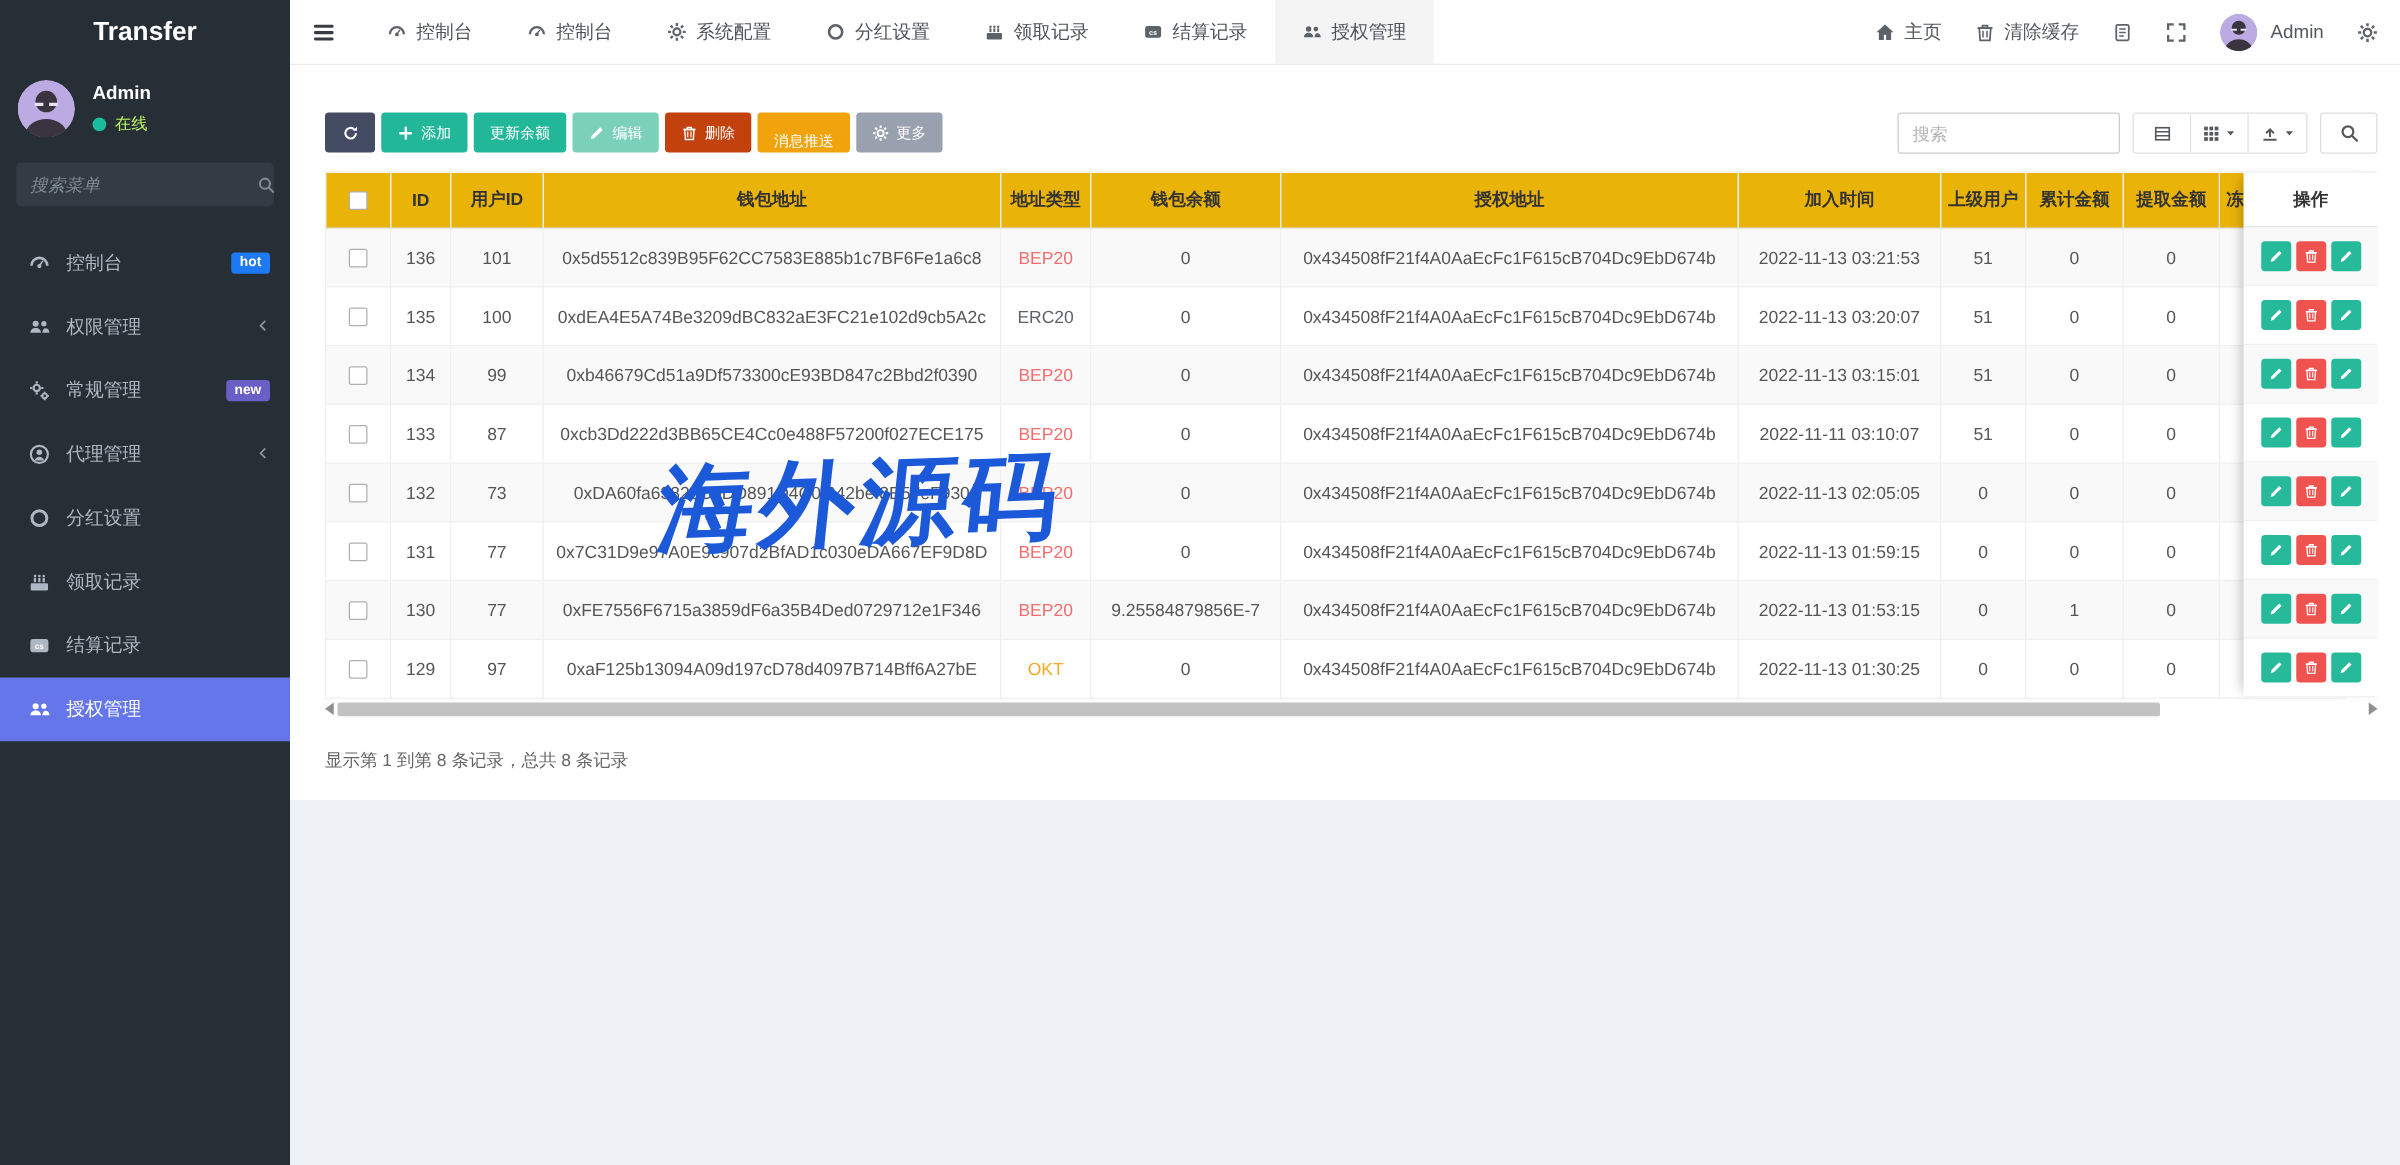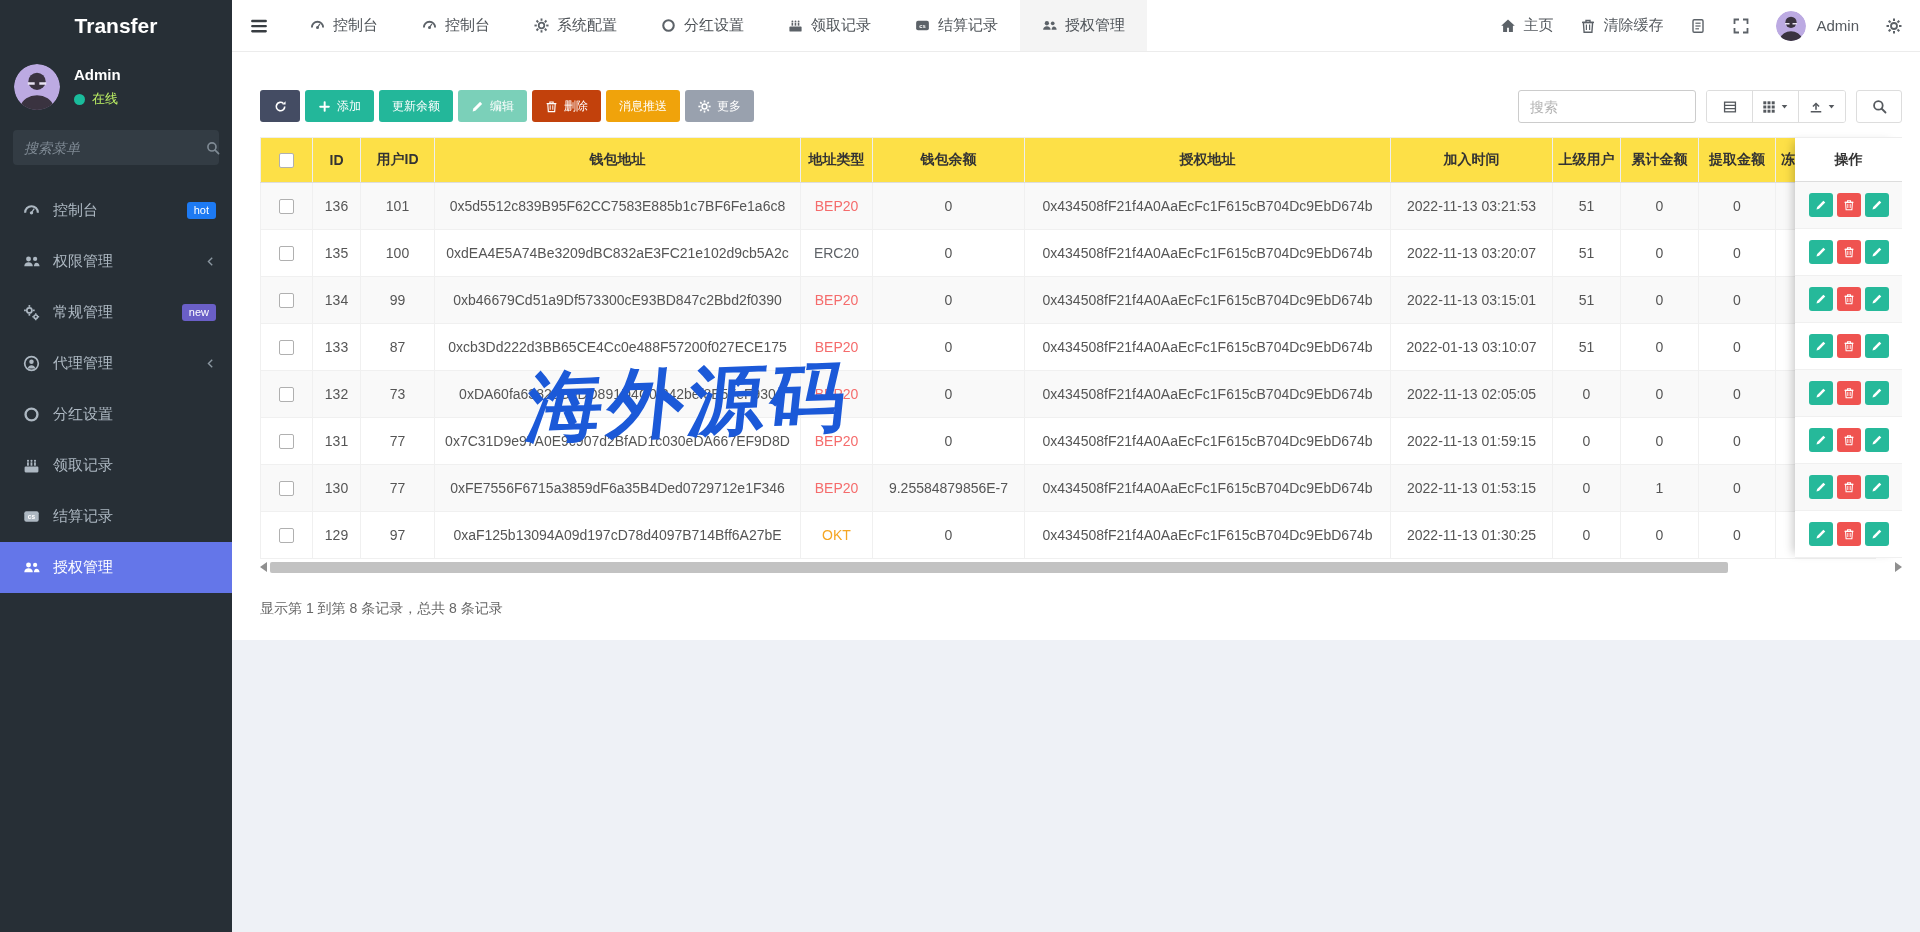--- a/index.html
+++ b/index.html
@@ -15,21 +15,21 @@
   .profile-name { color:#fff; font-weight:bold; font-size:15px; margin-bottom:7px; }
   .profile-status { display:flex; align-items:center; gap:7px; color:#bef264; font-size:13px; }
   .dot { width:11px; height:11px; border-radius:50%; background:#1abc9c; }
   .side-search { margin:12px 13px 20px; height:35px; background:#333c44; border-radius:4px; display:flex; align-items:center; padding:0 11px; }
   .side-search input { flex:1; background:transparent; border:none; outline:none; color:#aab4be; font-size:14px; font-family:inherit;font-style:italic; }
   .side-search input::placeholder { color:#7f8a94; }
   .side-search .ic { width:14px; height:14px; color:#7f8a94; }
   .menu-item { height:51px; display:flex; align-items:center; gap:13px; padding:0 16px 0 23px; color:#adb8c2; font-size:15px; cursor:pointer; }
   .menu-item .ic { width:17px; height:17px; }
   .menu-item.active { background:#6476e9; color:#fff; }
-  .badge { margin-left:auto; color:#fff; font-size:11px; font-weight:normal; border-radius:3px; padding:3px 7px; line-height:1; }
+  .badge { margin-left:auto; color:#fff; font-size:11px; font-weight:bold; border-radius:3px; padding:3px 7px; line-height:1; }
   .chev { margin-left:auto; color:#8b97a1; }
   .chev .ic { width:11px; height:11px; }
 
   
   .navbar { position:absolute; left:230px; right:0; top:0; height:52px; background:#fff; border-bottom:1px solid #ececec; display:flex; align-items:stretch; z-index:5; }
   .hamburger { width:58px; display:flex; align-items:center; justify-content:center; color:#383d42; cursor:pointer; }
   .hamburger .ic { width:18px; height:18px; }
   .nav-tab { display:flex; align-items:center; gap:8px; padding:0 22px; color:#4e5358; font-size:15px; cursor:pointer; }
   .nav-tab .ic { width:15px; height:15px; color:#5c6268; }
   .nav-tab.active { background:#f4f4f4; }
@@ -41,36 +41,36 @@
   .avatar-sm { width:30px; height:30px; border-radius:50%; overflow:hidden; }
 
   
   .panel { position:absolute; left:230px; top:52px; right:0; height:588px; background:#fff; padding:38px 18px 0 30px; }
   .toolbar { display:flex; align-items:flex-start; width:1642px; }
   .btn { height:32px; border:none; border-radius:3px; color:#fff; font-size:12px; padding:0 13px; margin-right:5px; display:inline-flex; align-items:center; gap:6px; cursor:pointer; font-family:inherit; }
   .btn .ic { width:13px; height:13px; }
   .b-refresh { background:#444c63; width:40px; justify-content:center; }
   .b-add { background:#23b79a; } .b-upd { background:#23b79a; }
   .b-edit { background:#7bd0b9; } .b-del { background:#c2410c; }
-  .b-push { background:#f0a30b; } .b-more { background:#99a1ae; }
+  .b-push { background:#f0a30b;align-items:flex-end; } .b-more { background:#99a1ae; }
   .toolbar-right { margin-left:auto; display:flex; gap:10px; }
   .tb-search { width:178px; height:33px; border:1px solid #ccc; border-radius:3px; padding:0 11px; font-size:14px; color:#555; outline:none; font-family:inherit; }
   .tb-search::placeholder { color:#b3b3b3; }
   .btn-group { display:flex; border:1px solid #ddd; border-radius:3px; overflow:hidden; }
   .tool-btn { width:46px; height:31px; background:#fff; border:none; border-right:1px solid #ddd; display:flex; align-items:center; justify-content:center; gap:4px; color:#55595e; cursor:pointer; }
   .tool-btn:last-child { border-right:none; }
   .tool-btn .ic { width:14px; height:14px; }
   .tool-btn .ic.caret { width:9px; height:9px; }
   .sq-btn { width:46px; height:33px; background:#fff; border:1px solid #ddd; border-radius:3px; display:flex; align-items:center; justify-content:center; color:#55595e; cursor:pointer; }
   .sq-btn .ic { width:15px; height:15px; }
 
   
   .table-wrap { position:relative; width:1642px; margin-top:14px; }
   table { border-collapse:collapse; table-layout:fixed; width:1615px; }
-  th { height:45px; font-size:14px; font-weight:bold; color:#333; border:1px solid #eee; border-bottom:1px solid #ddd; background:#fde047; text-align:center; overflow:hidden; white-space:nowrap; }
+  th { height:45px; font-size:14px; font-weight:bold; color:#333; border:1px solid #eee; border-bottom:1px solid #ddd; background:#eab308; text-align:center; overflow:hidden; white-space:nowrap; }
   td { height:47px; font-size:14px; color:#555; border:1px solid #f0f0f0; text-align:center; overflow:hidden; white-space:nowrap; background:#fff; }
   tr.striped td { background:#f9f9f9; }
   th.frozen, td.frozen { text-align:left; padding-left:5px; }
   input[type=checkbox] { appearance:none; width:15px; height:15px; border:1px solid #b0b0b0; border-radius:2px; background:#fff; vertical-align:middle; cursor:pointer; }
   .action-overlay { position:absolute; top:0; right:0; width:107px; height:421px; background:#fff; box-shadow:-7px 0 9px -5px rgba(0,0,0,.22); }
   .action-head { height:45px; display:flex; align-items:center; justify-content:center; font-weight:bold; color:#333; border-top:1px solid #eee; border-bottom:1px solid #ddd; background:#fff; }
   .action-row { height:47px; display:flex; align-items:center; justify-content:center; gap:4px; border-bottom:1px solid #f0f0f0; background:#fff; }
   .action-row.striped { background:#f9f9f9; }
   .icon-btn { width:24px; height:24px; border-radius:3px; border:none; display:flex; align-items:center; justify-content:center; color:#fff; cursor:pointer; }
   .icon-btn .ic { width:12px; height:12px; }
@@ -546,21 +546,21 @@
             <td class="frozen"></td>
           </tr>
           <tr class="">
             <td><input type="checkbox" style=""></td>
             <td>133</td>
             <td>87</td>
             <td>0xcb3Dd222d3BB65CE4Cc0e488F57200f027ECE175</td>
             <td style="color:#f56c6c">BEP20</td>
             <td>0</td>
             <td>0x434508fF21f4A0AaEcFc1F615cB704Dc9EbD674b</td>
-            <td>2022-01-13 03:10:07</td>
+            <td>2022-11-11 03:10:07</td>
             <td>51</td>
             <td>0</td>
             <td>0</td>
             <td class="frozen"></td>
           </tr>
           <tr class="striped">
             <td><input type="checkbox" style=""></td>
             <td>132</td>
             <td>73</td>
             <td>0xDA60fa63828C0DD891D4C0f242bef8E57eF930</td>

